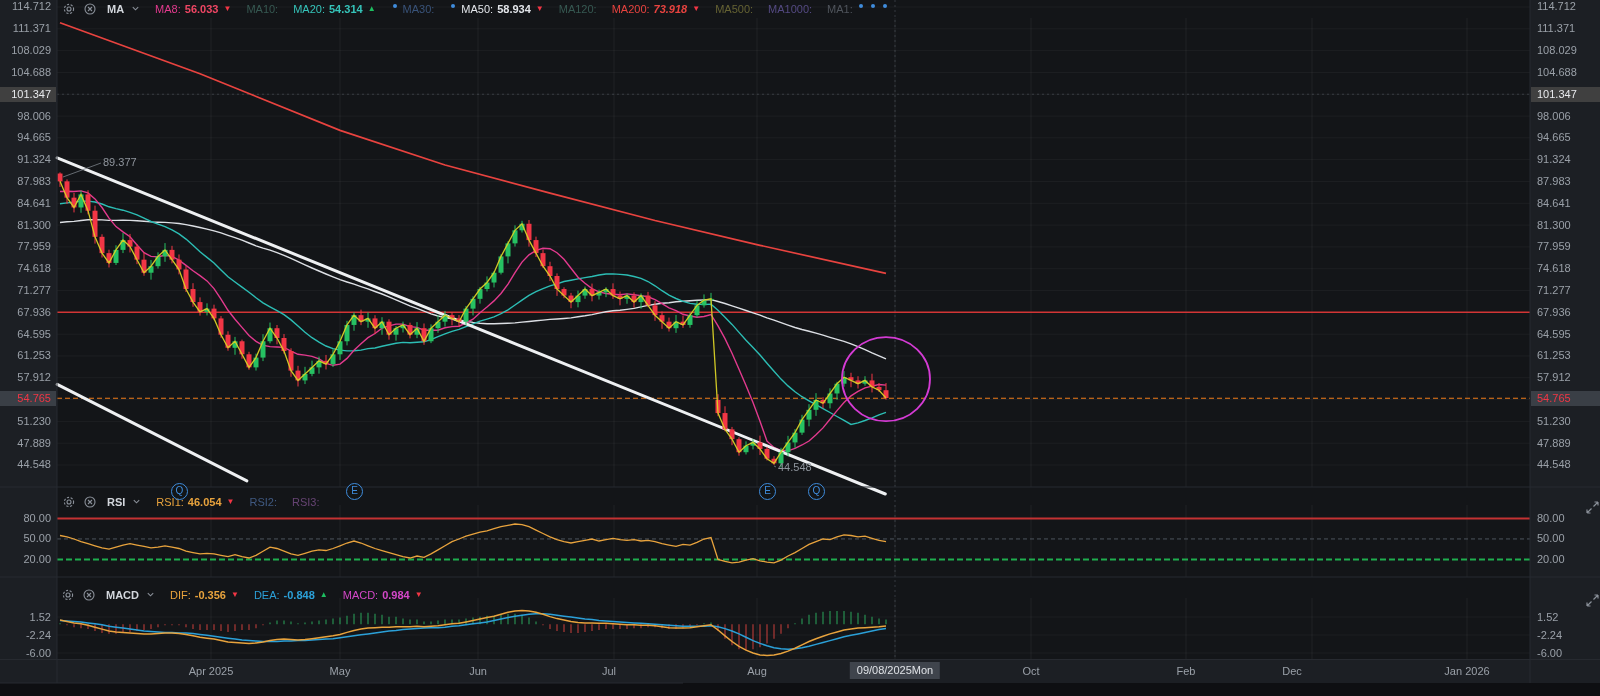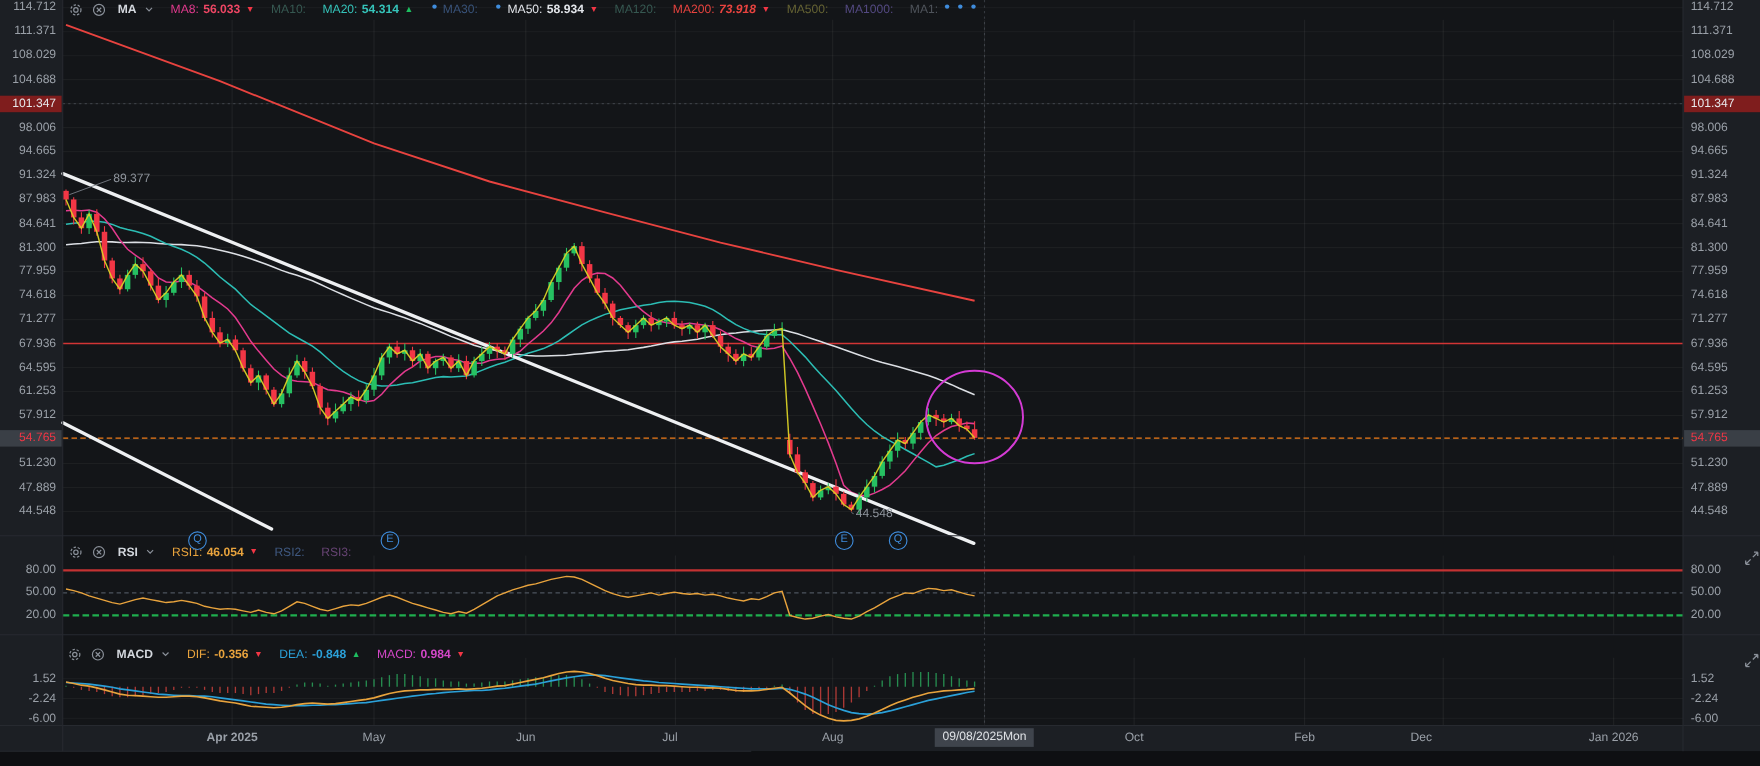--- a/index.html
+++ b/index.html
@@ -8,21 +8,21 @@
   .gutter{position:absolute;top:0;height:683px;background:#1c1f24;z-index:0;}
   #gutter-left{left:0;width:57px;}
   #gutter-right{left:1530px;width:70px;}
   #xaxis-strip{position:absolute;left:0;top:660px;width:1600px;height:23px;background:#1c1f24;z-index:0;}
   #bottom-strip{position:absolute;left:0;top:683px;width:1600px;height:13px;background:#0e0f12;z-index:0;}
   #plot-bg{position:absolute;left:57px;top:0;width:1473px;height:660px;background:#131518;z-index:0;}
   svg#chart{position:absolute;left:0;top:0;z-index:1;}
   .ytick{position:absolute;height:15px;line-height:15px;font-size:11px;color:#9aa0a8;z-index:2;}
   .ytick.axis-left{left:0;width:51px;text-align:right;padding-right:5px;}
   .ytick.axis-right{left:1531px;width:63px;text-align:left;padding-left:6px;}
-  .ytick.hibox{background:#7f1d1d;color:#e8eaed;}
+  .ytick.hibox{background:#404040;color:#e8eaed;}
   .ptag{position:absolute;height:15px;line-height:15px;font-size:11px;background:#3a3f46;color:#f23645;z-index:3;}
   .ptag.axis-left{left:0;width:51px;text-align:right;padding-right:5px;}
   .ptag.axis-right{left:1531px;width:63px;text-align:left;padding-left:6px;}
   .xlab{position:absolute;top:665px;transform:translateX(-50%);font-size:11px;color:#9aa0a8;white-space:nowrap;z-index:2;}
   .datebox{position:absolute;top:662px;transform:translateX(-50%);height:17px;line-height:17px;padding:0 7px;
            background:#3f444c;color:#dfe2e6;font-size:11px;white-space:nowrap;z-index:3;}
   .toolbar{position:absolute;display:flex;align-items:center;gap:7px;height:15px;font-size:11px;white-space:nowrap;z-index:2;}
   .toolbar .ind-name{color:#d3d7dd;font-weight:bold;margin-left:3px;}
   .tb-item{display:flex;align-items:center;gap:4px;margin-left:8px;}
   .tb-item .val{font-weight:bold;}
@@ -679,21 +679,21 @@
 <div class="ytick axis-left" style="top: 531px;">50.00</div>
 <div class="ytick axis-right" style="top: 531px;">50.00</div>
 <div class="ytick axis-left" style="top: 552px;">20.00</div>
 <div class="ytick axis-right" style="top: 552px;">20.00</div>
 <div class="ytick axis-left" style="top: 610px;">1.52</div>
 <div class="ytick axis-right" style="top: 610px;">1.52</div>
 <div class="ytick axis-left" style="top: 628px;">-2.24</div>
 <div class="ytick axis-right" style="top: 628px;">-2.24</div>
 <div class="ytick axis-left" style="top: 646px;">-6.00</div>
 <div class="ytick axis-right" style="top: 646px;">-6.00</div>
-<div class="xlab" style="left: 211px; font-weight: bold;">Apr 2025</div>
+<div class="xlab" style="left: 211px;">Apr 2025</div>
 <div class="xlab" style="left: 340px;">May</div>
 <div class="xlab" style="left: 478px;">Jun</div>
 <div class="xlab" style="left: 596px; margin-left: 13px;">Jul</div>
 <div class="xlab" style="left: 757px;">Aug</div>
 <div class="xlab" style="left: 1031px;">Oct</div>
 <div class="xlab" style="left: 1186px;">Feb</div>
 <div class="xlab" style="left: 1292px;">Dec</div>
 <div class="xlab" style="left: 1467px;">Jan 2026</div>
 <div class="marker" style="left: 171px; top: 483px;">Q</div>
 <div class="marker" style="left: 346px; top: 483px;">E</div>

